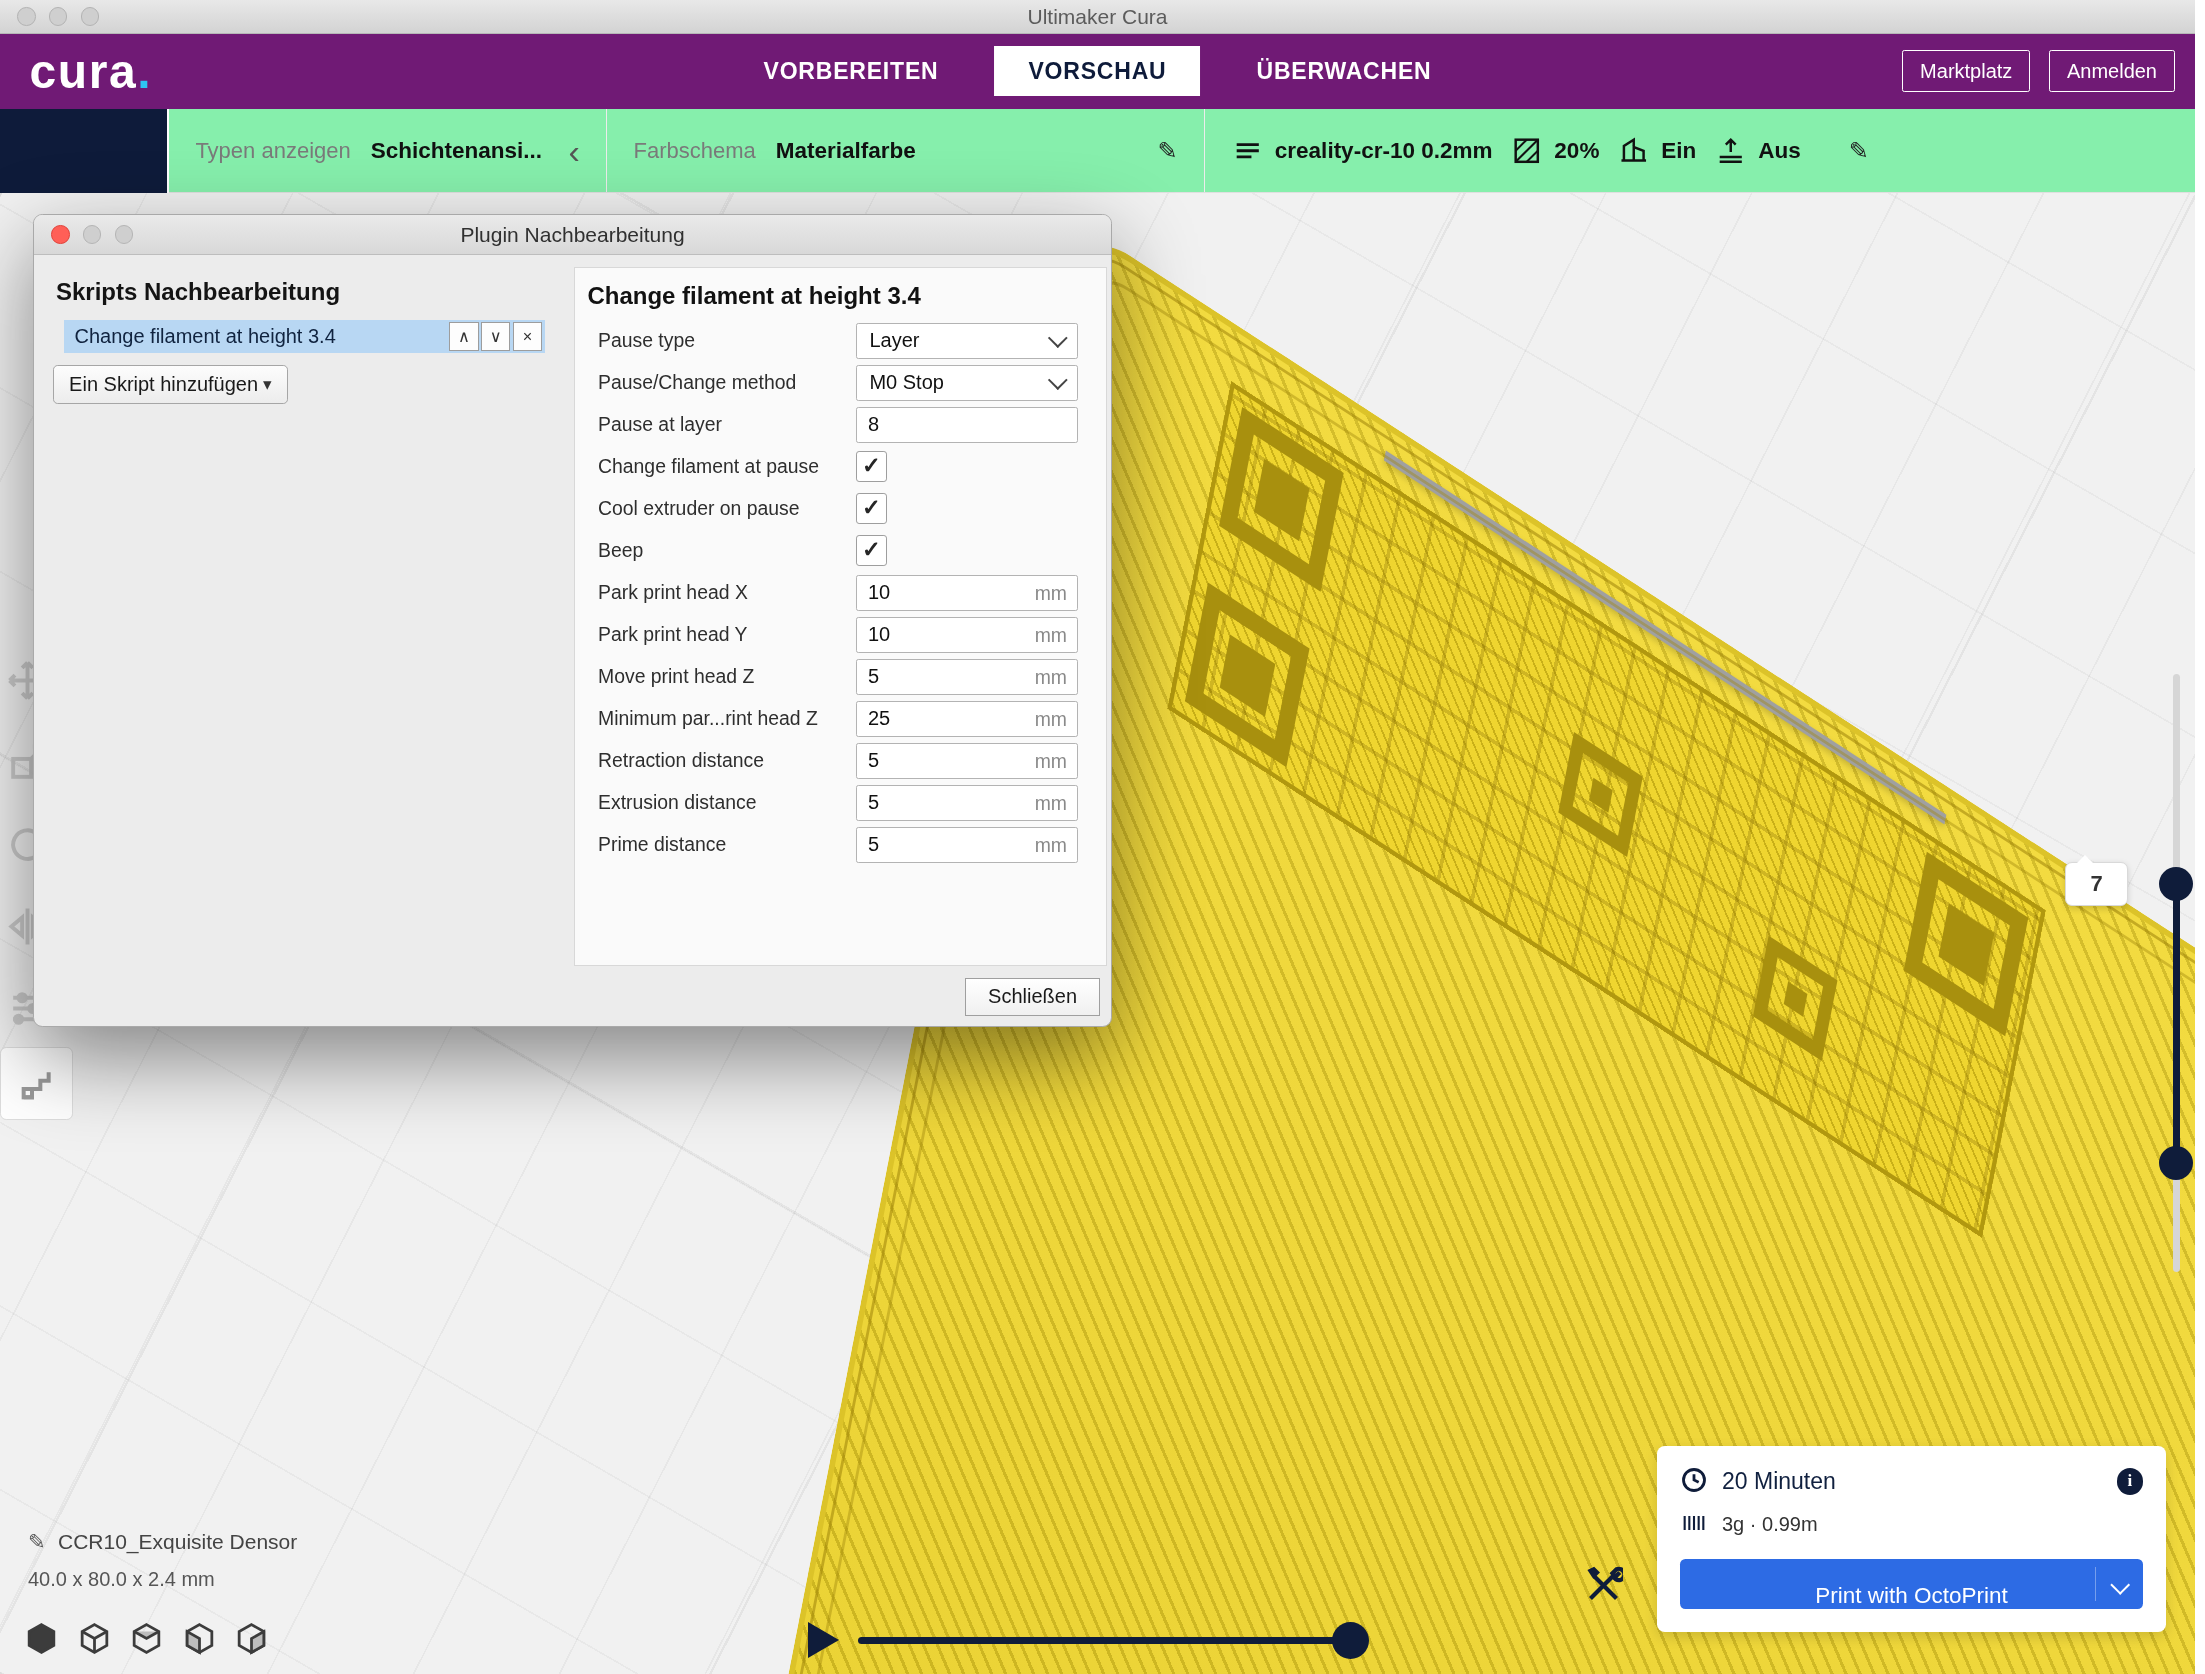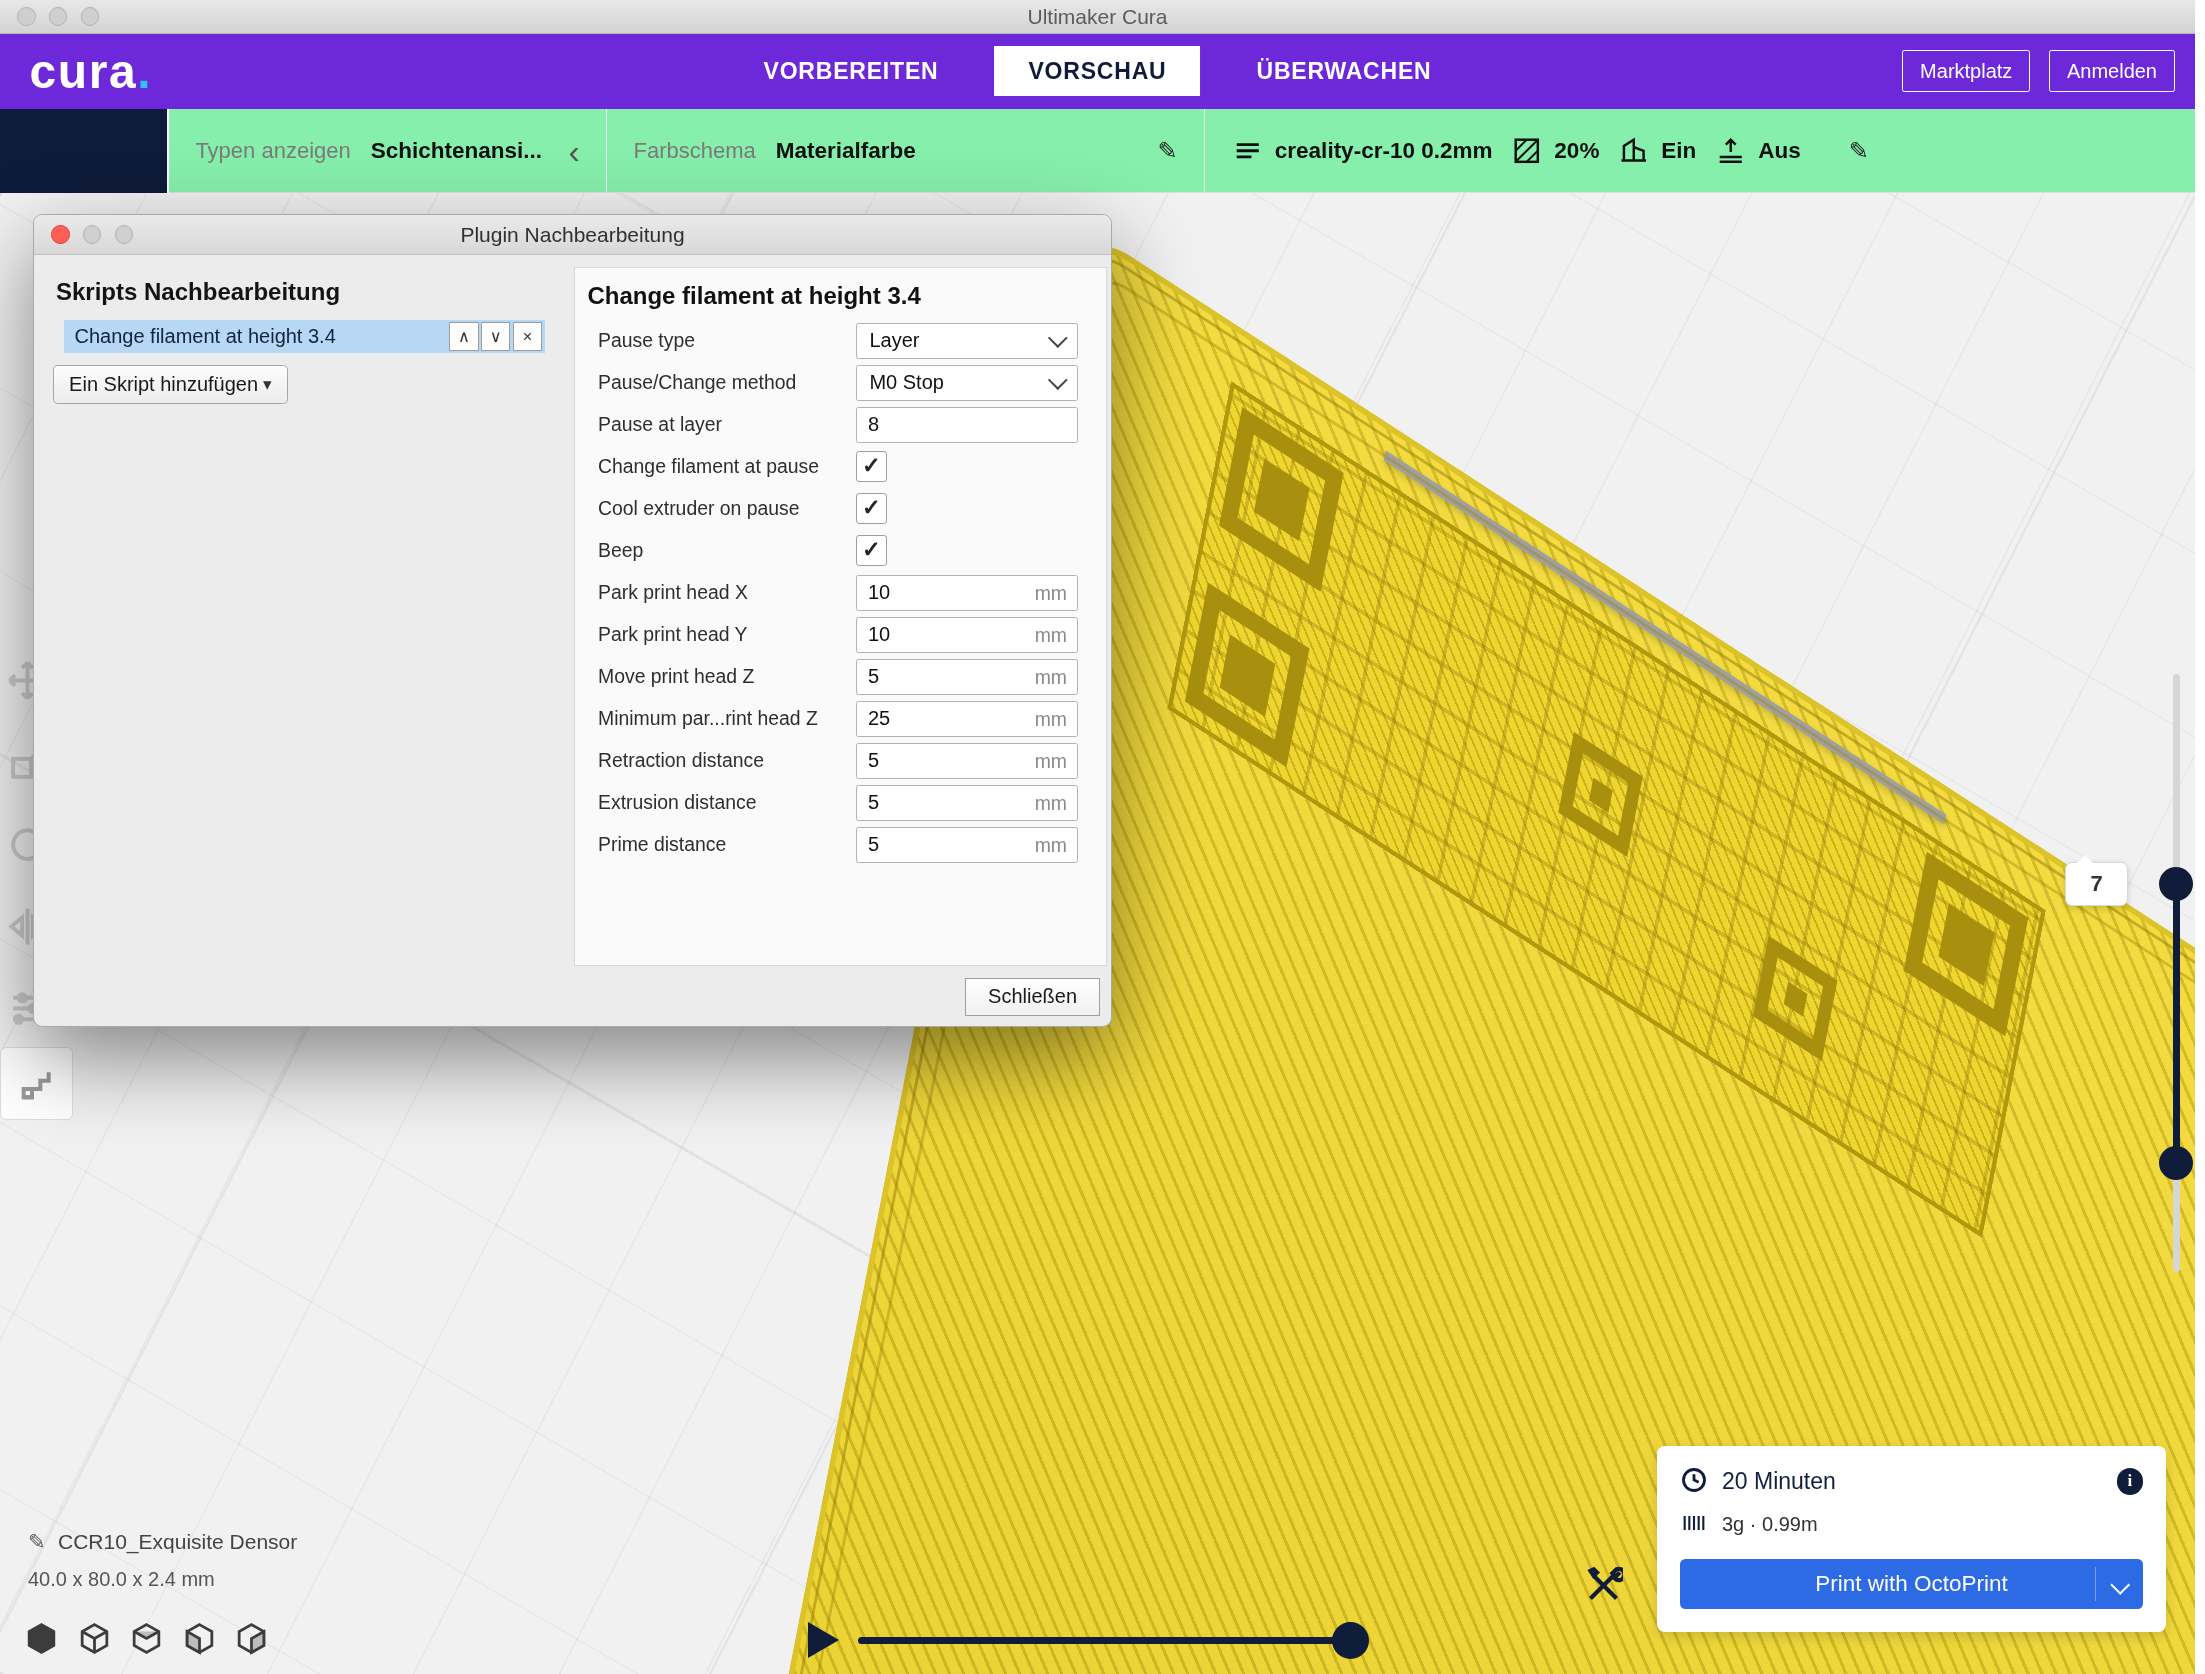--- a/index.html
+++ b/index.html
@@ -7,21 +7,21 @@
 
   
   .titlebar{position:absolute;left:0;top:0;width:100%;height:33px;
     background:linear-gradient(#e8e8e8,#d3d3d3);border-bottom:0.8px solid #b7b7b7;
     display:flex;align-items:center;justify-content:center;z-index:60;}
   .titlebar-title{font-size:21px;color:#5c5c5c;}
   .traffic{position:absolute;left:17px;top:7px;display:flex;gap:13.2px;}
   .light{width:18.6px;height:18.6px;border-radius:50%;background:#cfcfcf;border:0.8px solid #b3b3b3;box-sizing:border-box;}
 
   
-  .header{position:absolute;left:0;top:33px;width:100%;height:76px;background:#6d28d9;z-index:40;}
+  .header{position:absolute;left:0;top:33px;width:100%;height:76px;background:#701a75;z-index:40;}
   .logo-block{position:absolute;left:0;top:109px;width:167px;height:84px;background:#0e1b3a;z-index:40;}
   .logo{position:absolute;left:29.5px;top:11px;font-size:48px;font-weight:bold;color:#fff;letter-spacing:1.6px;}
   .logo .dot{color:#2ec4f2;}
   .tabs{position:absolute;left:50%;top:0;height:76px;transform:translateX(-50%);display:flex;align-items:center;}
   .tab{height:50px;display:flex;align-items:center;padding:0 34px;margin:0 11px;
     font-size:23px;font-weight:bold;color:#fff;letter-spacing:0.8px;cursor:default;}
   .tab.active{background:#fff;color:#0e1b3a;}
   .header-actions{position:absolute;right:20px;top:0;height:76px;display:flex;align-items:center;gap:18.6px;}
   .hbtn{border:1.6px solid #fff;background:transparent;color:#fff;font-size:20px;padding:8.5px 17px;border-radius:2.3px;font-family:inherit;}
 
@@ -116,21 +116,21 @@
 
   
   .out-panel{position:absolute;left:1657px;top:1253px;width:509px;background:#fff;border-radius:7.8px;
     box-shadow:0 4.7px 14px rgba(0,0,0,0.14);padding:20px 23px 23px 23px;box-sizing:border-box;z-index:8;}
   .out-row1{display:flex;align-items:center;gap:14px;}
   .out-time{font-size:23px;color:#10203f;}
   .info-circle{margin-left:auto;width:26.4px;height:26.4px;border-radius:50%;background:#0f1c3a;color:#fff;
     display:flex;align-items:center;justify-content:center;font-size:17px;font-weight:bold;font-family:"Liberation Serif",serif;}
   .out-row2{display:flex;align-items:center;gap:14px;margin-top:12.4px;}
   .out-material{font-size:20px;color:#333;}
-  .print-btn{margin-top:18.6px;height:50px;background:#2d6be4;border-radius:5.4px;display:flex;align-items:center;
+  .print-btn{margin-top:18.6px;height:50px;background:#2d6be4;border-radius:5.4px;display:flex;align-items:flex-end;
     justify-content:center;position:relative;color:#fff;font-size:22.5px;}
   .print-chev{position:absolute;right:15.5px;top:18.6px;width:12.4px;height:12.4px;border-right:2.3px solid #fff;
     border-bottom:2.3px solid #fff;transform:rotate(45deg);}
   .print-div{position:absolute;right:47px;top:7.8px;bottom:7.8px;width:0.8px;background:rgba(255,255,255,0.35);}
   .oicon svg{width:28px;height:28px;stroke:#0f1c3a;fill:none;stroke-width:2.4;}
 
   
   .dialog{position:absolute;left:33px;top:214px;width:1079px;height:813px;background:#ececec;
     border:0.8px solid #a9a9a9;border-radius:9.3px;box-shadow:0 31px 85px rgba(0,0,0,0.45);z-index:50;overflow:hidden;box-sizing:border-box;}
   .dlg-titlebar{height:39px;background:linear-gradient(#eaeaea,#d8d8d8);border-bottom:0.8px solid #bdbdbd;

